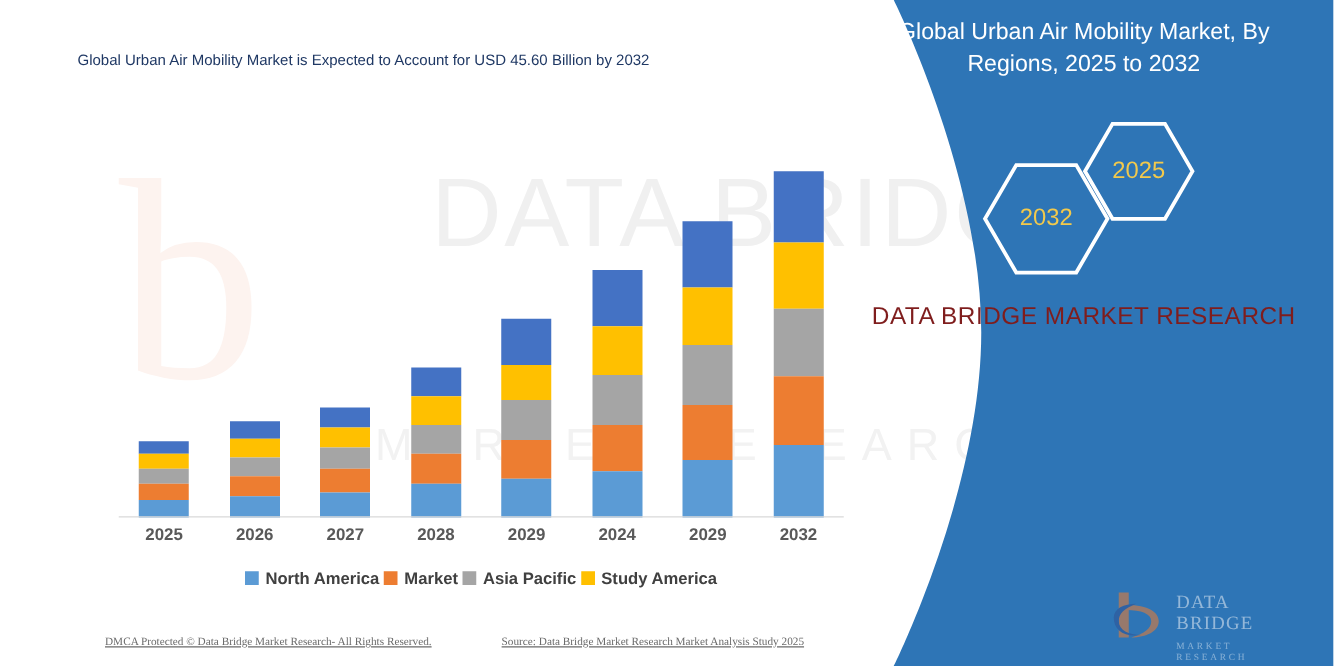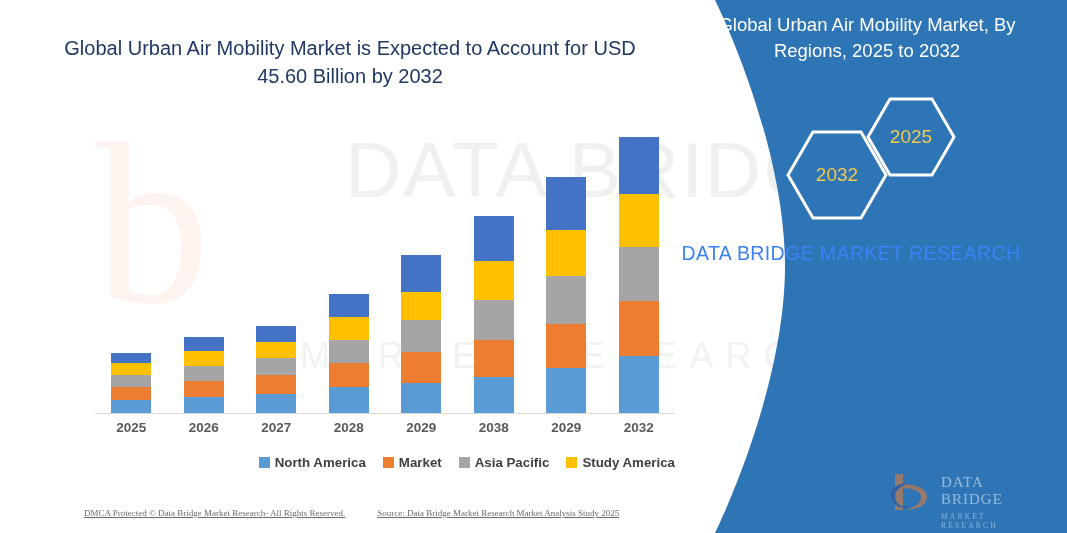--- a/index.html
+++ b/index.html
@@ -30,35 +30,35 @@
   .hex { position: absolute; }
   .hex .hex-label {
     position: absolute; inset: 0; display: flex;
     align-items: center; justify-content: center;
     color: #F2C94C; font-size: 19px; font-weight: 400;
   }
   .hex-2025 { left: 108px; top: 0px; width: 92px; height: 82px; }
   .hex-2032 { left: 28px; top: 33px; width: 104px; height: 92px; }
 
   .brand-name {
-    position: absolute; top: 238px; left: 14px; width: 340px;
-    text-align: center; color: #3b82f6;
+    position: absolute; top: 238px; left: 30px; width: 340px;
+    text-align: center; color: #7f1d1d;
     font-size: 19.5px; line-height: 30px; letter-spacing: .4px;
   }
 
   .logo-block { position: absolute; left: 218px; top: 470px; width: 160px; height: 46px; opacity: .55; }
   .logo-text { position: absolute; left: 56px; top: 4px; }
   .logo-line1 { color: #e8eef5; font-family: "Liberation Serif", serif; font-size: 15px; letter-spacing: 1px; }
   .logo-line2 { color: #cfe0ef; font-family: "Liberation Serif", serif; font-size: 7.5px; letter-spacing: 2.2px; margin-top: 4px; }
 
   
   .chart-title {
     position: absolute; top: 34px; left: 62px; width: 576px;
-    text-align: center; color: #1F3864;
-    font-size: 20px; line-height: 28px;
+    color: #1F3864;
+    font-size: 12px; line-height: 28px;
   }
 
   .watermark {
     position: absolute; left: 0; top: 0; width: 740px; height: 500px;
     pointer-events: none; user-select: none;
   }
   .wm-big {
     position: absolute; left: 345px; top: 125px;
     font-size: 78px; color: #f0f0f0; letter-spacing: 2px;
     white-space: nowrap; font-weight: 400;
@@ -80,31 +80,31 @@
   .bars { position: absolute; left: 0; bottom: 0; width: 580px; height: 293px; display: flex; }
   .bar-slot { flex: 1; display: flex; align-items: flex-end; justify-content: center; height: 100%; }
   .bar { width: 40px; display: flex; flex-direction: column-reverse; }
   .seg { width: 100%; }
 
   .xaxis { position: absolute; left: 95px; top: 420px; width: 580px; display: flex; }
   .xaxis .tick { flex: 1; text-align: center; font-size: 13.5px; font-weight: bold; color: #595959; }
 
   .legend {
     position: absolute; left: 95px; top: 455px; width: 580px;
-    display: flex; justify-content: flex-end; align-items: center; gap: 17px;
+    display: flex; justify-content: center; align-items: center; gap: 4px;
   }
   .legend-item { display: flex; align-items: center; gap: 5px; }
   .swatch { width: 11px; height: 11px; display: inline-block; }
   .legend-label { font-size: 13.3px; font-weight: bold; color: #404040; white-space: nowrap; }
 
   .footer { position: absolute; left: 84px; top: 508px; width: 600px; display: flex; }
   .footer span {
     font-family: "Liberation Serif", serif; font-size: 9px; color: #6b6b6b; white-space: nowrap; text-decoration: underline;
   }
-  .footer .f-src { margin-left: 32px; }
+  .footer .f-src { margin-left: 56px; }
 </style>
 </head>
 <body>
 
 <div class="page">
 
   <div class="watermark">
     <div class="wm-mark">b</div>
     <div class="wm-big">DATA BRIDGE</div>
     <div class="wm-small">MARKET RESEARCH</div>
@@ -189,21 +189,21 @@
       </div>
     <div class="baseline"></div>
   </div>
 
   <div class="xaxis" id="xaxis">
       <div class="tick">2025</div>
       <div class="tick">2026</div>
       <div class="tick">2027</div>
       <div class="tick">2028</div>
       <div class="tick">2029</div>
-      <div class="tick">2038</div>
+      <div class="tick">2024</div>
       <div class="tick">2029</div>
       <div class="tick">2032</div>
     </div>
 
   <div class="legend" id="legend">
       <div class="legend-item">
         <span class="swatch" style="background: rgb(91, 155, 213);"></span>
         <span class="legend-label">North America</span>
       </div>
       <div class="legend-item">

